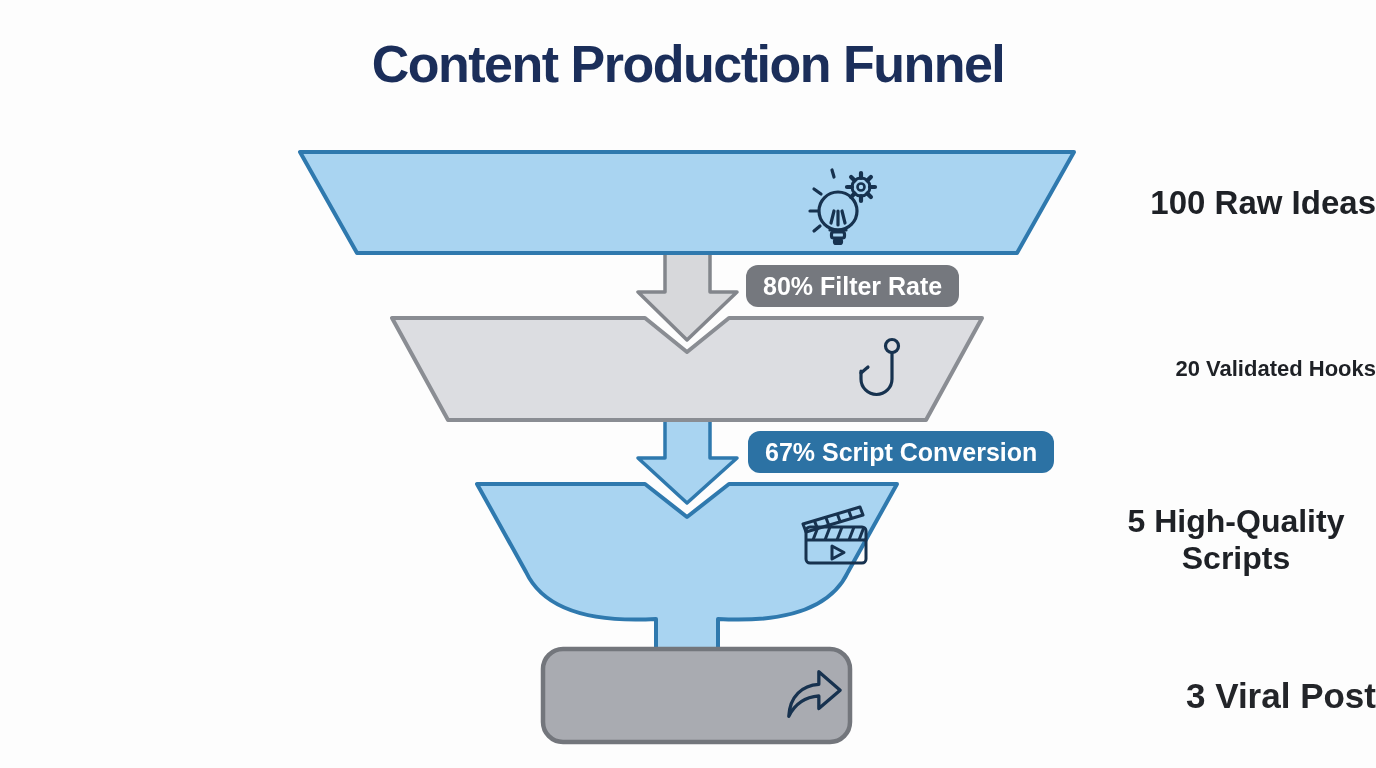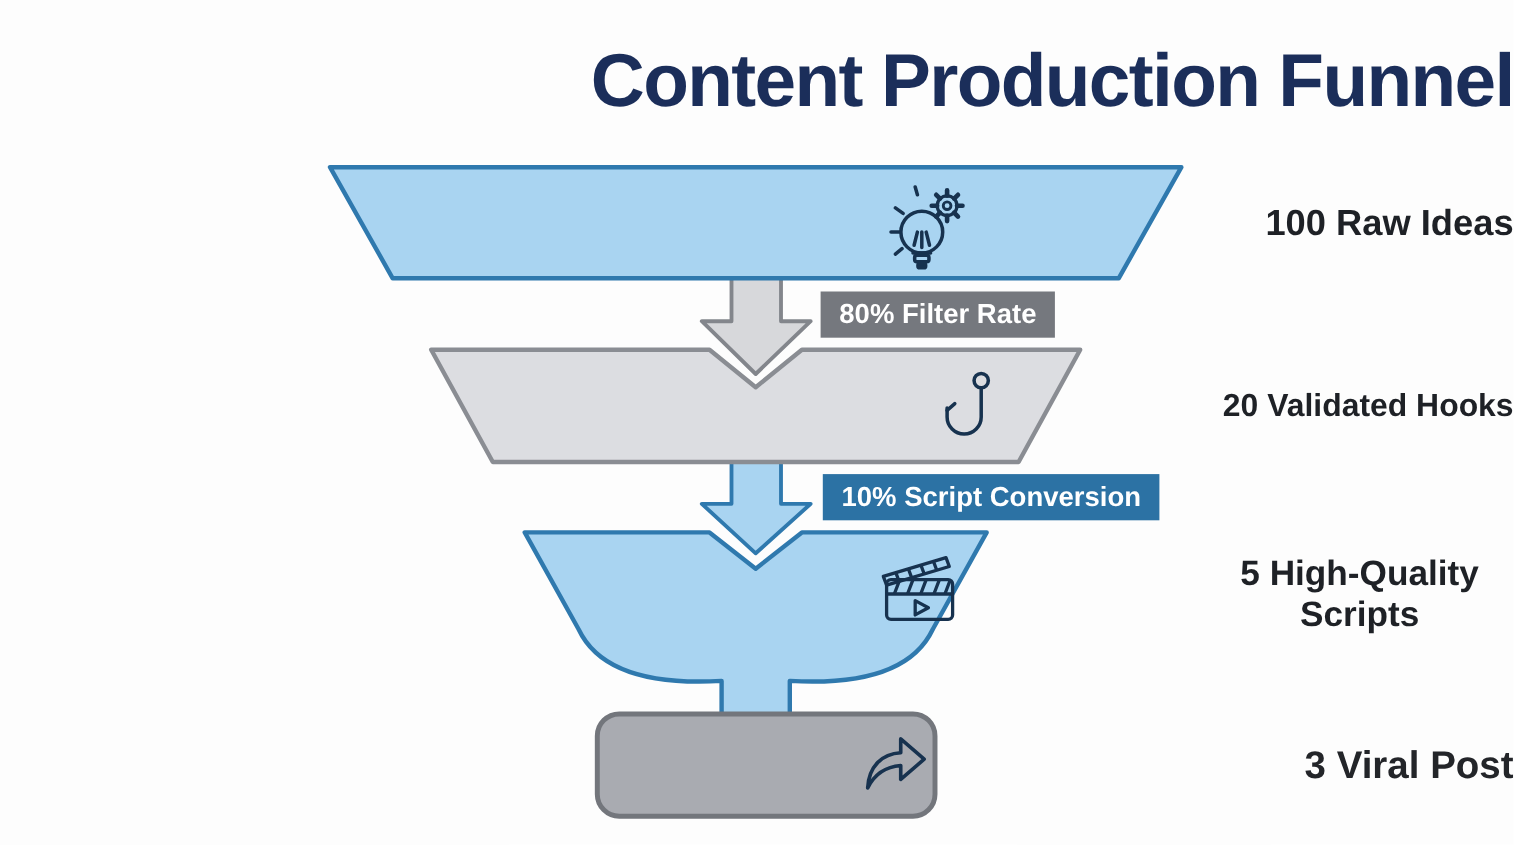--- a/index.html
+++ b/index.html
@@ -2,35 +2,35 @@
 <html><head>
 <meta charset="utf-8">
 <style>
   html,body{margin:0;padding:0;background:#ffffff;}
   .canvas{
     position:relative;width:1376px;height:768px;background:#fdfdfd;
     overflow:hidden;font-family:"Liberation Sans",sans-serif;
   }
   .funnel-svg{position:absolute;left:0;top:0;width:1376px;height:768px;}
   .page-title{
-    position:absolute;left:0;top:34px;width:100%;text-align:right;
-    font-size:68px;font-weight:bold;letter-spacing:-1.5px;color:#1b2e5a;
+    position:absolute;left:0;top:34px;width:100%;text-align:center;
+    font-size:52px;font-weight:bold;letter-spacing:-1.5px;color:#1b2e5a;
   }
   .stage-row{
     position:absolute;left:0;width:100%;display:flex;align-items:center;
     justify-content:flex-end;text-align:center;
     font-weight:bold;color:#1e2126;pointer-events:none;
   }
   .row-1{top:152px;height:101px;font-size:33px;}
-  .row-2{top:318px;height:102px;font-size:29px;}
+  .row-2{top:318px;height:102px;font-size:22px;}
   .row-3{top:484px;height:112px;font-size:32px;line-height:1.16;}
   .row-3 .stage-label{display:inline-block;width:280px;}
   .row-4{top:649px;height:93px;font-size:35px;color:#232529;}
   .badge{
-    position:absolute;box-sizing:border-box;border-radius:0;
+    position:absolute;box-sizing:border-box;border-radius:12px;
     color:#ffffff;font-weight:bold;font-size:25px;line-height:1.2;
     padding:6px 17px;white-space:nowrap;
   }
   .badge-1{left:746px;top:265px;background:#75787e;}
   .badge-2{left:748px;top:431px;background:#2c72a4;}
   .icon{position:absolute;pointer-events:none;}
   .icon-idea{left:808px;top:164px;}
   .icon-hook{left:858px;top:337px;}
   .icon-clap{left:801px;top:502px;}
   .icon-share{left:783px;top:664px;}
@@ -65,21 +65,21 @@
     <span class="stage-label">20 Validated Hooks</span>
   </div>
   <div class="stage-row row-3">
     <span class="stage-label">5 High-Quality Scripts</span>
   </div>
   <div class="stage-row row-4">
     <span class="stage-label">3 Viral Post</span>
   </div>
 
   <div class="badge badge-1">80% Filter Rate</div>
-  <div class="badge badge-2">10% Script Conversion</div>
+  <div class="badge badge-2">67% Script Conversion</div>
 
   <svg class="icon icon-idea" width="74" height="84" viewBox="0 0 74 84">
     <g class="nv" stroke-width="3.2" stroke-linecap="round">
       <circle cx="30" cy="47" r="19"></circle>
       <path d="M23,59 L26,47 M30,61 L30,47 M37,59 L34,47"></path>
       <path d="M22,66 L38,66"></path>
       <rect x="23.5" y="68" width="13" height="6" rx="2"></rect>
       <rect x="26.5" y="75.5" width="7" height="4" rx="1.5" fill="#17324f"></rect>
       <path d="M6,25 L13,30 M2,47 L10,47 M24,6 L26,13 M6,67 L12,62"></path>
     </g>

